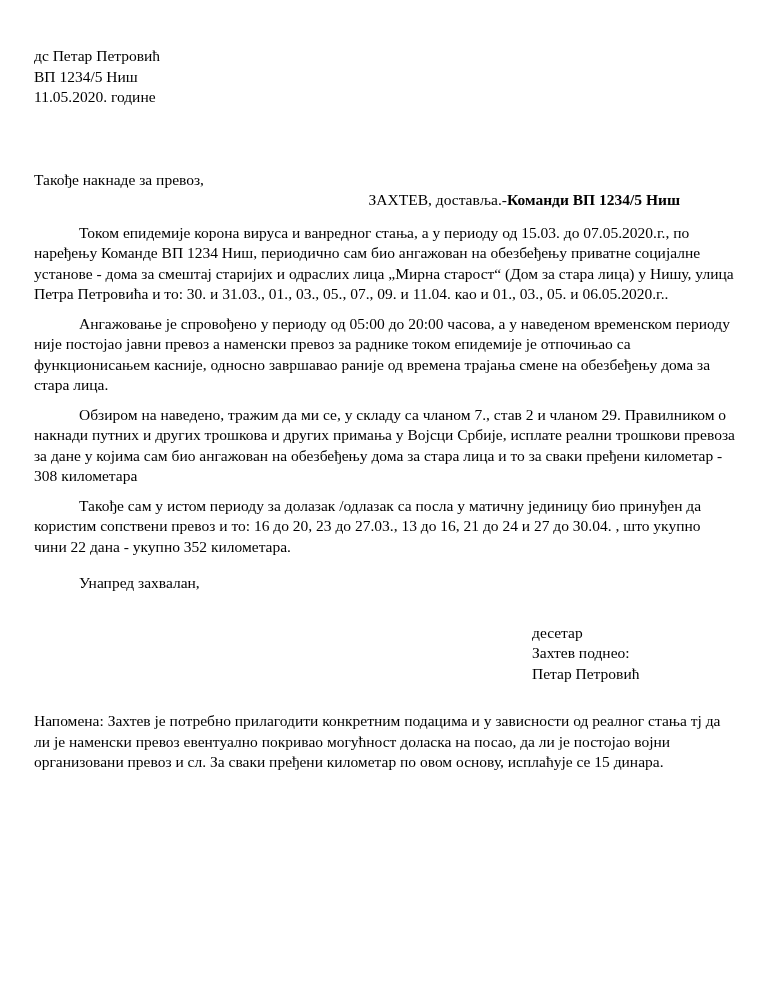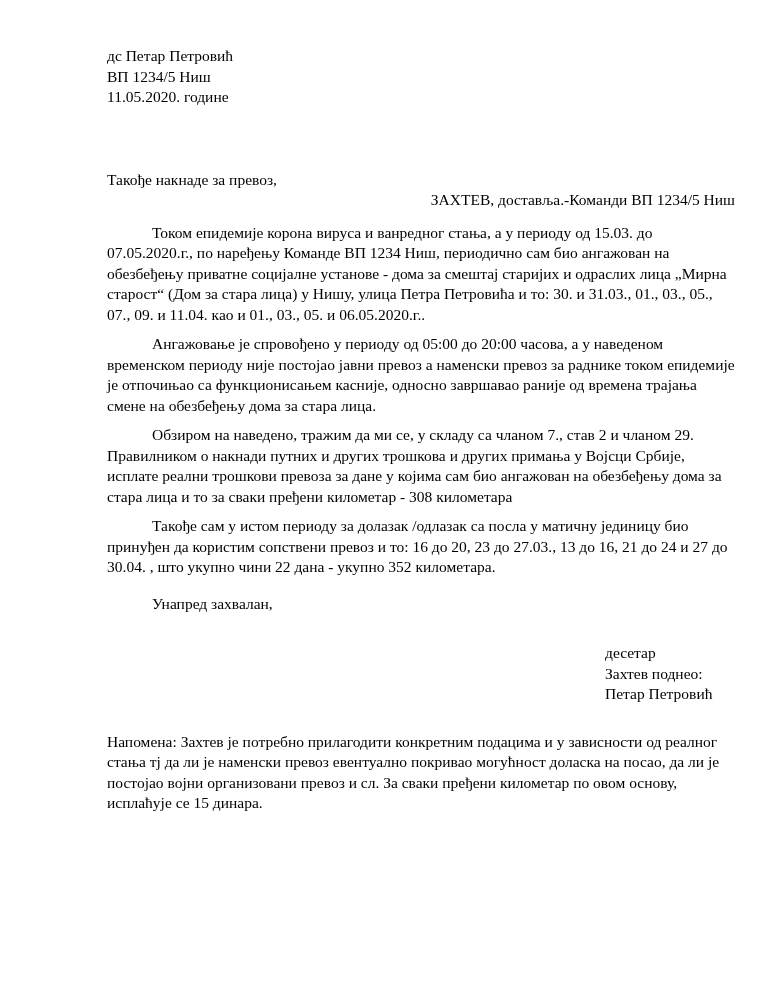--- a/index.html
+++ b/index.html
@@ -13,33 +13,35 @@
     height: 994px;
     background: #ffffff;
     color: #000000;
     font-family: "Liberation Serif", serif;
     font-size: 15.5px;
     line-height: 20.5px;
     overflow: hidden;
     box-sizing: border-box;
   }
   .content {
-    padding: 46px 33px 0 107px;
+    padding: 46px 33px 0 34px;
   }
   .header-block div {
     white-space: nowrap;
   }
   .subject-block {
     margin-top: 62px;
   }
   .subject-row2 {
     display: flex;
     justify-content: flex-end;
   }
   .subject-row2 .recipient {
+    margin-right: 55px;
+    font-weight: bold;
   }
   .body-text p {
     margin: 9px 0 0 0;
     text-indent: 45px;
   }
   .body-text p.first {
     margin-top: 12px;
   }
   .closing-line {
     margin-top: 16px;

